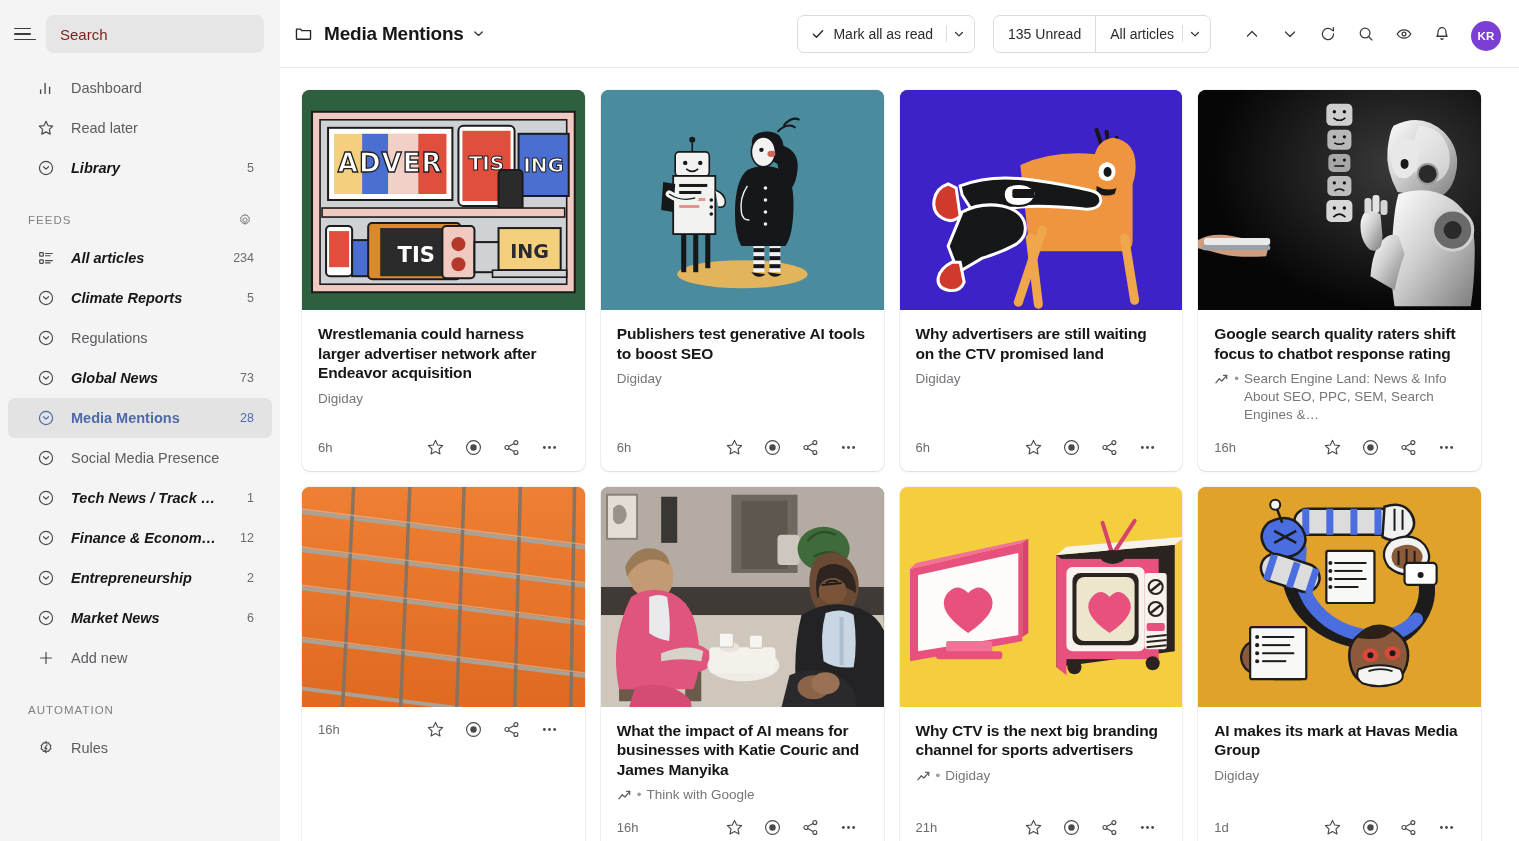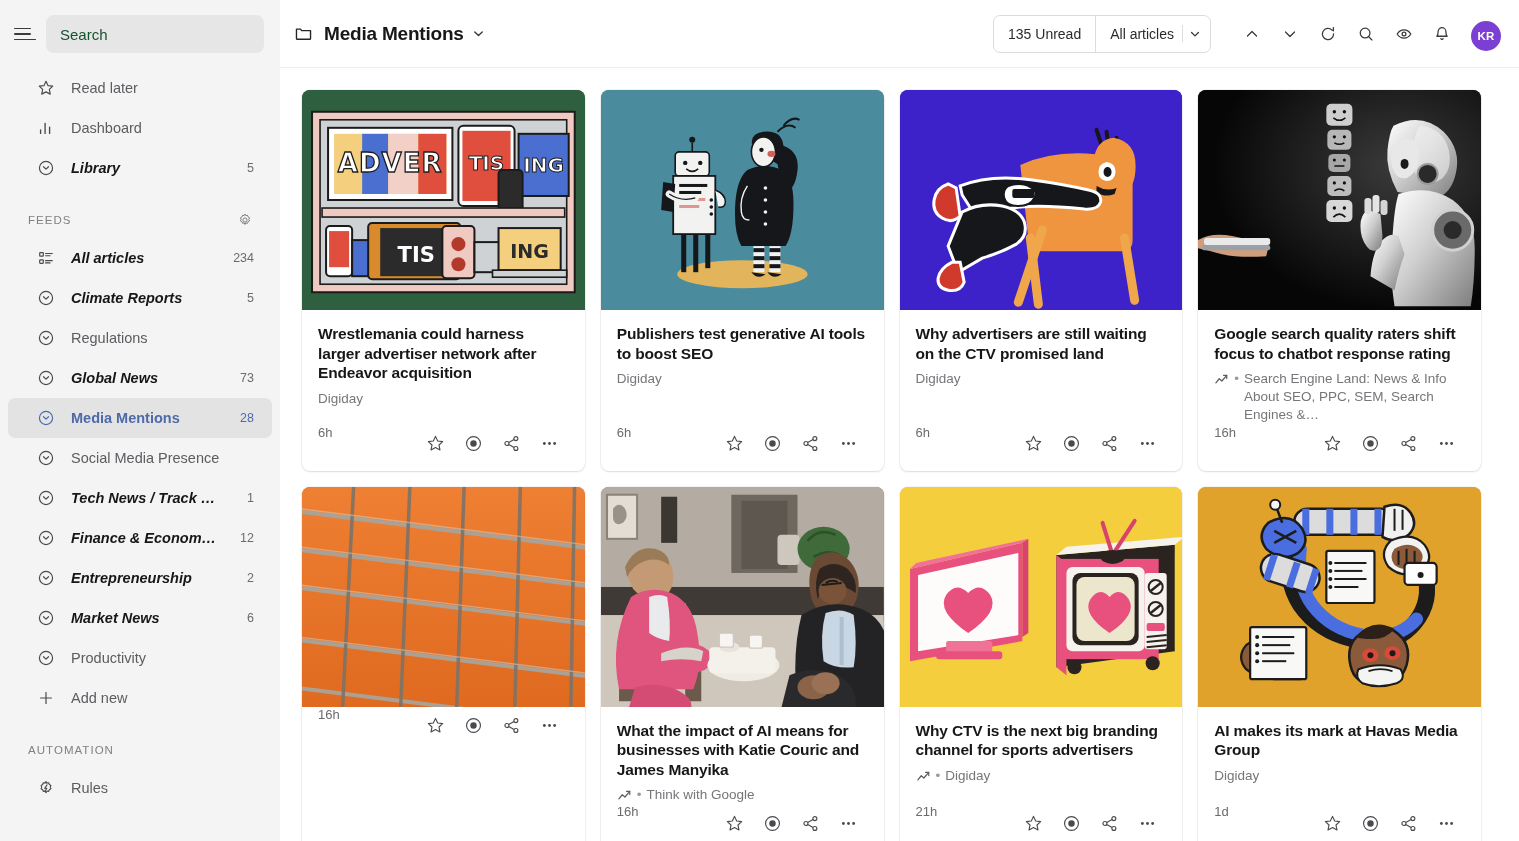--- a/index.html
+++ b/index.html
@@ -22,21 +22,21 @@
     overflow: hidden;
   }
   .sidebar-top { display: flex; align-items: center; padding: 0 16px 0 14px; height: 44px; gap: 10px; }
   .hamburger { width: 22px; height: 22px; display: flex; flex-direction: column; justify-content: center; gap: 4px; cursor: pointer; flex: 0 0 22px; }
   .hamburger i { display: block; height: 1.5px; background: #3c3c3c; border-radius: 1px; }
   .hamburger i:nth-child(1) { width: 17px; }
   .hamburger i:nth-child(2) { width: 17px; }
   .search-box {
     flex: 1; height: 38px; background: #e6e6e6; border-radius: 8px;
     display: flex; align-items: center; padding: 16px 14px;
-    font-size: 15px; color: #14532d; cursor: text;
+    font-size: 15px; color: #7f1d1d; cursor: text;
   }
 
   .nav-section { margin-top: 12px; }
   .nav-item {
     display: flex; align-items: center; height: 40px;
     padding: 0 18px 0 28px; gap: 16px; cursor: pointer;
     border-radius: 7px; margin: 0 8px;
     font-size: 14.5px; color: #2b2b2e;
   }
   .nav-item .ico { width: 19px; height: 19px; flex: 0 0 19px; display: flex; align-items: center; justify-content: center; color: #4a4a4e; }
@@ -102,21 +102,21 @@
   .thumb { height: 220px; width: 100%; position: relative; overflow: hidden; }
   .card-body { padding: 14px 16px 0 16px; flex: 1; }
   .card-title {
     font-size: 15.5px; font-weight: 700; line-height: 1.26; color: #17171a;
     letter-spacing: -0.15px;
   }
   .card-src { margin-top: 7px; font-size: 13.5px; color: #76767b; line-height: 1.35; display: flex; gap: 5px; align-items: flex-start; }
   .card-src .trend { width: 15px; height: 15px; flex: 0 0 15px; color: #5c5c61; margin-top: 2px; }
   .card-src .sdot { color: #9a9a9e; }
   .card-foot {
-    display: flex; padding: 0 16px; height: 46px; gap: 0;
+    display: flex; align-items: center; padding: 0 16px; height: 46px; gap: 0;
   }
   .card-foot .age { font-size: 13px; color: #6b6b70; flex: 1; }
   .fa { width: 38px; height: 38px; display: flex; align-items: center; justify-content: center; color: #4a4a4e; cursor: pointer; border-radius: 50%; }
 
   svg { display: block; }
 </style>
 </head>
 <body>
 
 <div class="app">
@@ -131,37 +131,37 @@
         </div>
       <div class="search-box">
         <span>Search</span>
       </div>
     </div>
 
     <div class="nav-section">
 
       <div class="nav-item muted">
         <span class="ico">
-          <svg viewBox="0 0 20 20" width="18" height="18" fill="none" stroke="currentColor" stroke-width="1.3" stroke-linejoin="round">
-            <polygon points="10,2.5 12.3,7.4 17.5,8 13.7,11.6 14.7,16.8 10,14.3 5.3,16.8 6.3,11.6 2.5,8 7.7,7.4"></polygon>
-          </svg>
-        </span>
-        <span class="lbl">Read later</span>
-        <span class="cnt"></span>
-      </div>
-
-      <div class="nav-item muted">
-        <span class="ico">
           <svg viewBox="0 0 20 20" width="18" height="18" fill="none" stroke="currentColor" stroke-width="1.5" stroke-linecap="round">
             <line x1="4" y1="12" x2="4" y2="16"></line>
               <line x1="9" y1="5" x2="9" y2="16"></line>
               <line x1="14" y1="9" x2="14" y2="16"></line>
           </svg>
         </span>
         <span class="lbl">Dashboard</span>
+        <span class="cnt"></span>
+      </div>
+
+      <div class="nav-item muted">
+        <span class="ico">
+          <svg viewBox="0 0 20 20" width="18" height="18" fill="none" stroke="currentColor" stroke-width="1.3" stroke-linejoin="round">
+            <polygon points="10,2.5 12.3,7.4 17.5,8 13.7,11.6 14.7,16.8 10,14.3 5.3,16.8 6.3,11.6 2.5,8 7.7,7.4"></polygon>
+          </svg>
+        </span>
+        <span class="lbl">Read later</span>
         <span class="cnt"></span>
       </div>
 
       <div class="nav-item bold">
         <span class="ico">
           <svg viewBox="0 0 20 20" width="18" height="18" fill="none" stroke="currentColor" stroke-width="1.3">
             <circle cx="10" cy="10" r="7.3"></circle>
               <polyline points="7.2,8.6 10,11.3 12.8,8.6" stroke-linecap="round" stroke-linejoin="round"></polyline>
           </svg>
         </span>
@@ -289,30 +289,20 @@
         <span class="ico">
           <svg viewBox="0 0 20 20" width="18" height="18" fill="none" stroke="currentColor" stroke-width="1.3">
               <circle cx="10" cy="10" r="7.3"></circle>
               <polyline points="7.2,8.6 10,11.3 12.8,8.6" stroke-linecap="round" stroke-linejoin="round"></polyline>
             </svg>
         </span>
         <span class="lbl">Market News</span>
         <span class="cnt">6</span>
       </div>
 
-      <div class="nav-item muted">
-        <span class="ico">
-          <svg viewBox="0 0 20 20" width="18" height="18" fill="none" stroke="currentColor" stroke-width="1.3">
-              <circle cx="10" cy="10" r="7.3"></circle>
-              <polyline points="7.2,8.6 10,11.3 12.8,8.6" stroke-linecap="round" stroke-linejoin="round"></polyline>
-            </svg>
-        </span>
-        <span class="lbl">Productivity</span>
-        <span class="cnt"></span>
-      </div>
 
       <div class="nav-item muted">
         <span class="ico">
           <svg viewBox="0 0 20 20" width="18" height="18" fill="none" stroke="currentColor" stroke-width="1.35" stroke-linecap="round">
             <line x1="10" y1="4" x2="10" y2="16"></line>
               <line x1="4" y1="10" x2="16" y2="10"></line>
           </svg>
         </span>
         <span class="lbl">Add new</span>
         <span class="cnt"></span>
@@ -348,20 +338,36 @@
         <span class="title">Media Mentions</span>
         <span class="cv">
           <svg viewBox="0 0 14 14" width="13" height="13" fill="none" stroke="currentColor" stroke-width="1.5" stroke-linecap="round" stroke-linejoin="round">
               <polyline points="3,5.3 7,9.2 11,5.3"></polyline>
             </svg>
         </span>
       </div>
 
       <div class="tb-spacer"></div>
 
+      <div class="btn-group">
+        <div class="bg-seg">
+          <span class="chk">
+            <svg viewBox="0 0 14 14" width="14" height="14" fill="none" stroke="currentColor" stroke-width="1.5" stroke-linecap="round" stroke-linejoin="round">
+                <polyline points="2.4,7.2 5.5,10.2 11.6,3.8"></polyline>
+              </svg>
+          </span>
+          <span>Mark all as read</span>
+        </div>
+        <div class="bg-divider"></div>
+        <div class="bg-caret">
+          <svg viewBox="0 0 14 14" width="12" height="12" fill="none" stroke="currentColor" stroke-width="1.5" stroke-linecap="round" stroke-linejoin="round">
+              <polyline points="3,5.3 7,9.2 11,5.3"></polyline>
+            </svg>
+        </div>
+      </div>
 
       <div class="btn-group">
         <div class="seg-plain">
           <span>135 Unread</span>
         </div>
         <div class="bg-split"></div>
         <div class="seg-plain" style="padding-right:8px;">
           <span>All articles</span>
         </div>
         <div class="bg-divider"></div>

